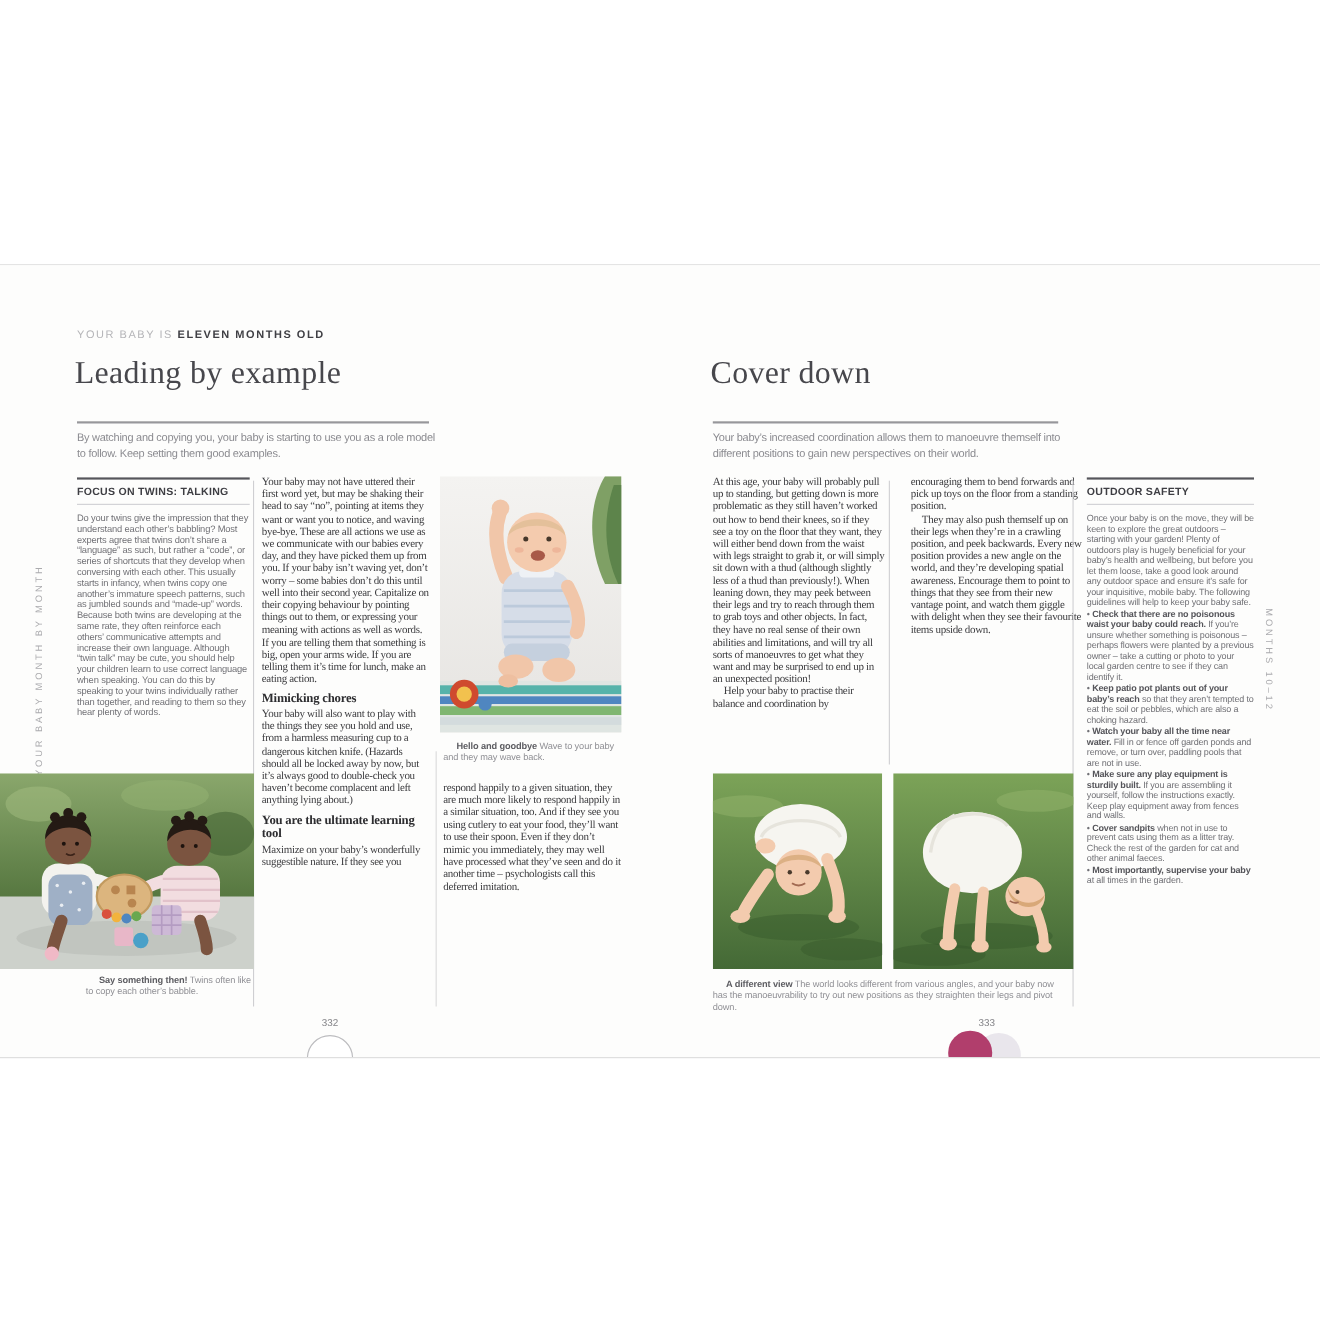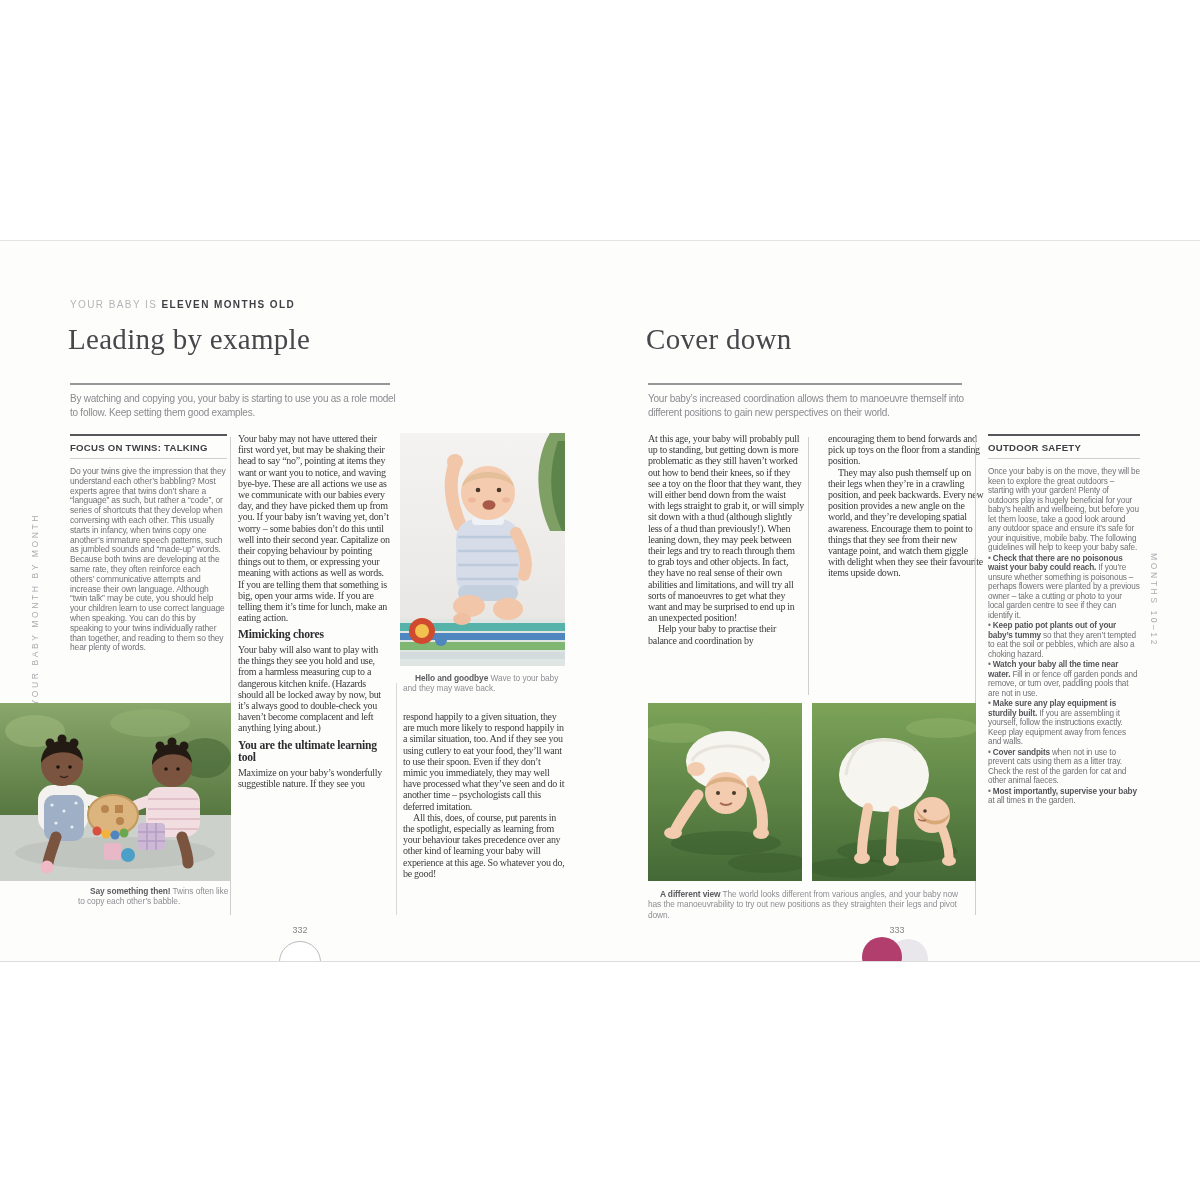--- a/index.html
+++ b/index.html
@@ -102,21 +102,20 @@
     <ellipse cx="106" cy="67" rx="4" ry="2.5" fill="#eaa98c" opacity="0.6"></ellipse>
     <rect x="58" y="152" width="60" height="16" rx="8" fill="#c5d0de"></rect>
     <ellipse cx="69" cy="173" rx="16" ry="11" fill="#f1c6a9"></ellipse>
     <ellipse cx="108" cy="176" rx="15" ry="11" fill="#f1c6a9"></ellipse>
     <ellipse cx="62" cy="186" rx="9" ry="6" fill="#eebfa0"></ellipse>
   </svg>
   <div class="abs caption" style="left:403px;top:432px;width:160px;"><b>Hello and goodbye</b><span> Wave to your baby and they may wave back.</span></div>
 
   <div class="abs serif-col" style="left:403px;top:470px;width:162px;">
     <p>respond happily to a given situation, they are much more likely to respond happily in a similar situation, too. And if they see you using cutlery to eat your food, they’ll want to use their spoon. Even if they don’t mimic you immediately, they may well have processed what they’ve seen and do it another time – psychologists call this deferred imitation.</p>
-    <p class="indent">All this, does, of course, put parents in the spotlight, especially as learning from your behaviour takes precedence over any other kind of learning your baby will experience at this age. So whatever you do, be good!</p>
   </div>
 
   <svg class="abs photo" style="left:0px;top:462px;" width="231" height="178" viewBox="0 0 231 178">
     <defs>
       <linearGradient id="bgB" x1="0" y1="0" x2="0" y2="1">
           <stop offset="0" stop-color="#8aa76c"></stop>
           <stop offset="0.65" stop-color="#55763f"></stop>
           <stop offset="1" stop-color="#4a6b39"></stop>
         </linearGradient>
     </defs>
@@ -196,21 +195,21 @@
 
   <div class="abs vdiv" style="left:975px;top:196px;height:478px;"></div>
 
   <div class="abs" style="left:988px;top:193px;width:152px;">
     <div class="box-rule-dark"></div>
     <div class="box-head">OUTDOOR SAFETY</div>
     <div class="box-rule-light"></div>
     <div class="box-body-sm">
       <p>Once your baby is on the move, they will be keen to explore the great outdoors – starting with your garden! Plenty of outdoors play is hugely beneficial for your baby’s health and wellbeing, but before you let them loose, take a good look around any outdoor space and ensure it’s safe for your inquisitive, mobile baby. The following guidelines will help to keep your baby safe.</p>
       <p><span>•</span> <b>Check that there are no poisonous waist your baby could reach.</b><span> If you’re unsure whether something is poisonous – perhaps flowers were planted by a previous owner – take a cutting or photo to your local garden centre to see if they can identify it.</span></p>
-      <p><span>•</span> <b>Keep patio pot plants out of your baby’s tummy</b><span> so that they aren’t tempted to eat the soil or pebbles, which are also a choking hazard.</span></p>
+      <p><span>•</span> <b>Keep patio pot plants out of your baby’s reach</b><span> so that they aren’t tempted to eat the soil or pebbles, which are also a choking hazard.</span></p>
       <p><span>•</span> <b>Watch your baby all the time near water.</b><span> Fill in or fence off garden ponds and remove, or turn over, paddling pools that are not in use.</span></p>
       <p><span>•</span> <b>Make sure any play equipment is sturdily built.</b><span> If you are assembling it yourself, follow the instructions exactly. Keep play equipment away from fences and walls.</span></p>
       <p><span>•</span> <b>Cover sandpits</b><span> when not in use to prevent cats using them as a litter tray. Check the rest of the garden for cat and other animal faeces.</span></p>
       <p><span>•</span> <b>Most importantly, supervise your baby</b><span> at all times in the garden.</span></p>
     </div>
   </div>
 
   <svg class="abs photo" style="left:648px;top:462px;" width="154" height="178" viewBox="0 0 154 178">
     <defs>
       <linearGradient id="bgC" x1="0" y1="0" x2="0" y2="1">

